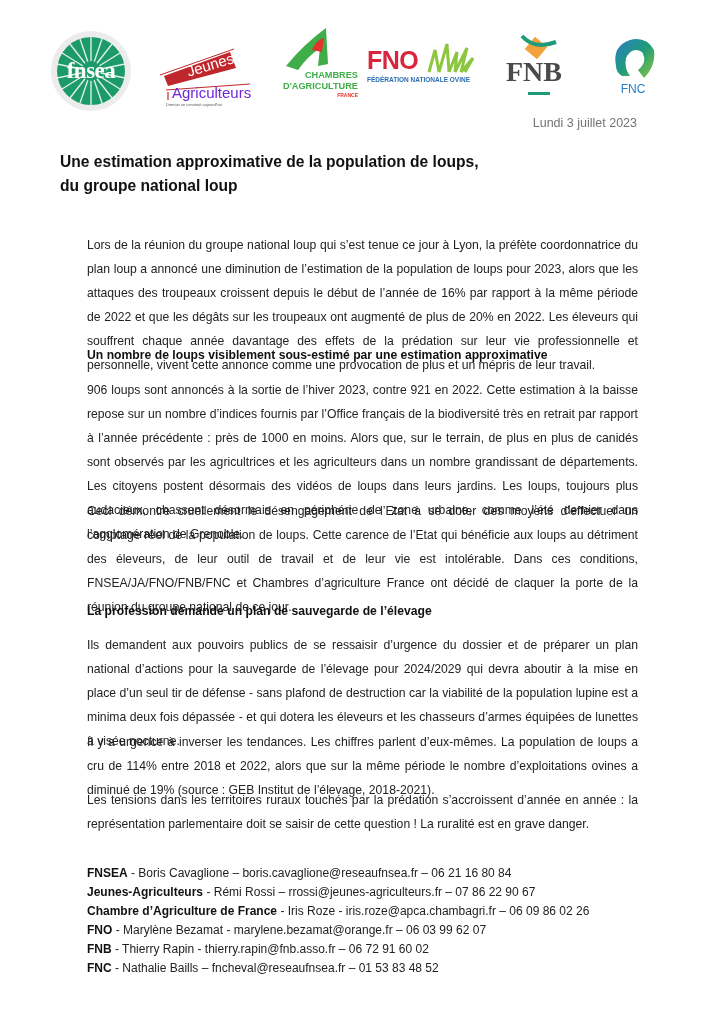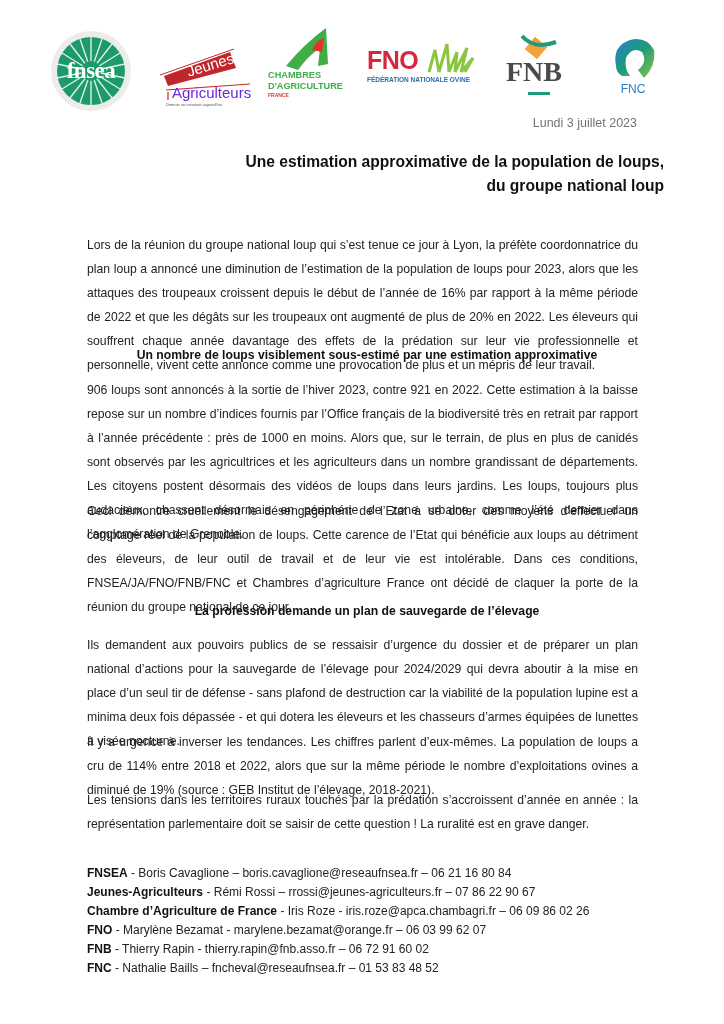--- a/index.html
+++ b/index.html
@@ -1,24 +1,24 @@
 <!DOCTYPE html>
 <html><head>
 <meta charset="utf-8">
 <style>
   html, body { margin:0; padding:0; background:#ffffff; }
   body { width:724px; height:1024px; position:relative; overflow:hidden;
          font-family:"Liberation Sans", "DejaVu Sans", sans-serif; color:#1e1e1e; }
   .logo { position:absolute; }
   .date { position:absolute; right:87px; top:116px; font-size:12.5px; color:#737373; }
-  .title { position:absolute; left:60px; width:604px; top:150px; text-align:right;
+  .title { position:absolute; left:60px; width:604px; top:150px; text-align:left;
            font-weight:bold; font-size:15.6px; line-height:23.5px; color:#111; }
   .body { position:absolute; left:87px; width:551px; font-size:12.2px; line-height:24px;
           text-align:justify; color:#222; margin:0; }
-  .h { position:absolute; left:87px; width:560px; font-size:12.2px; font-weight:bold; color:#111; line-height:19px; margin:0;text-align:center; }
+  .h { position:absolute; left:87px; width:560px; font-size:12.2px; font-weight:bold; color:#111; line-height:19px; margin:0; }
   .contacts { position:absolute; left:87px; top:864px; font-size:12px; line-height:19.1px; color:#222; }
   .contacts .row { white-space:nowrap; }
   .contacts b { color:#111; }
 </style>
 </head>
 <body>
 
 <div class="logo" style="left:50px;top:30px;width:82px;height:82px;">
   <svg width="82" height="82" viewBox="0 0 82 82">
     <circle cx="41" cy="41" r="40" fill="#ececec"></circle>
@@ -58,21 +58,21 @@
   <span style="position:absolute;left:28px;top:12px;font-size:15px;color:#fff;font-family:'Liberation Sans',sans-serif;transform:rotate(-17deg);">Jeunes</span>
   <span style="position:absolute;left:14px;top:40px;font-size:15px;color:#6d28d9;font-family:'Liberation Sans',sans-serif;">Agriculteurs</span>
   <span style="position:absolute;left:8px;top:58px;font-size:4px;color:#555;white-space:nowrap;">Demain se construit aujourd'hui</span>
 </div>
 
 <div class="logo" style="left:268px;top:26px;width:90px;height:80px;">
   <svg width="90" height="50" viewBox="0 0 90 50" style="position:absolute;left:0;top:0;">
     <path d="M18 40 Q36 18 58 2 L60 38 L50 40 L52 22 Q40 30 30 44 Z" fill="#3fae49"></path>
     <path d="M44 24 Q48 14 56 12 L54 26 Z" fill="#e5332a"></path>
   </svg>
-  <div style="position:absolute;left:0;top:44px;width:90px;font-weight:bold;font-size:9.2px;line-height:11px;color:#3fae49;">
+  <div style="position:absolute;left:0;top:44px;width:90px;text-align:right;font-weight:bold;font-size:9.2px;line-height:11px;color:#3fae49;">
     <div>CHAMBRES</div>
     <div>D'AGRICULTURE</div>
     <div style="color:#e5332a;font-size:5px;line-height:7px;">FRANCE</div>
   </div>
 </div>
 
 <div class="logo" style="left:367px;top:46px;width:110px;height:45px;">
   <span style="position:absolute;left:0;top:0;font-weight:bold;font-size:25px;color:#d7263d;letter-spacing:-0.5px;">FNO</span>
   <svg width="50" height="32" viewBox="0 0 50 32" style="position:absolute;left:58px;top:-4px;">
     <path d="M4 30 L10 8 L14 30 M14 30 L22 2 L24 30 M24 30 L32 10 L30 30 M30 30 L42 6 L36 30 M36 30 L48 16 L40 30" stroke="#8cc63f" stroke-width="3" fill="none"></path>

